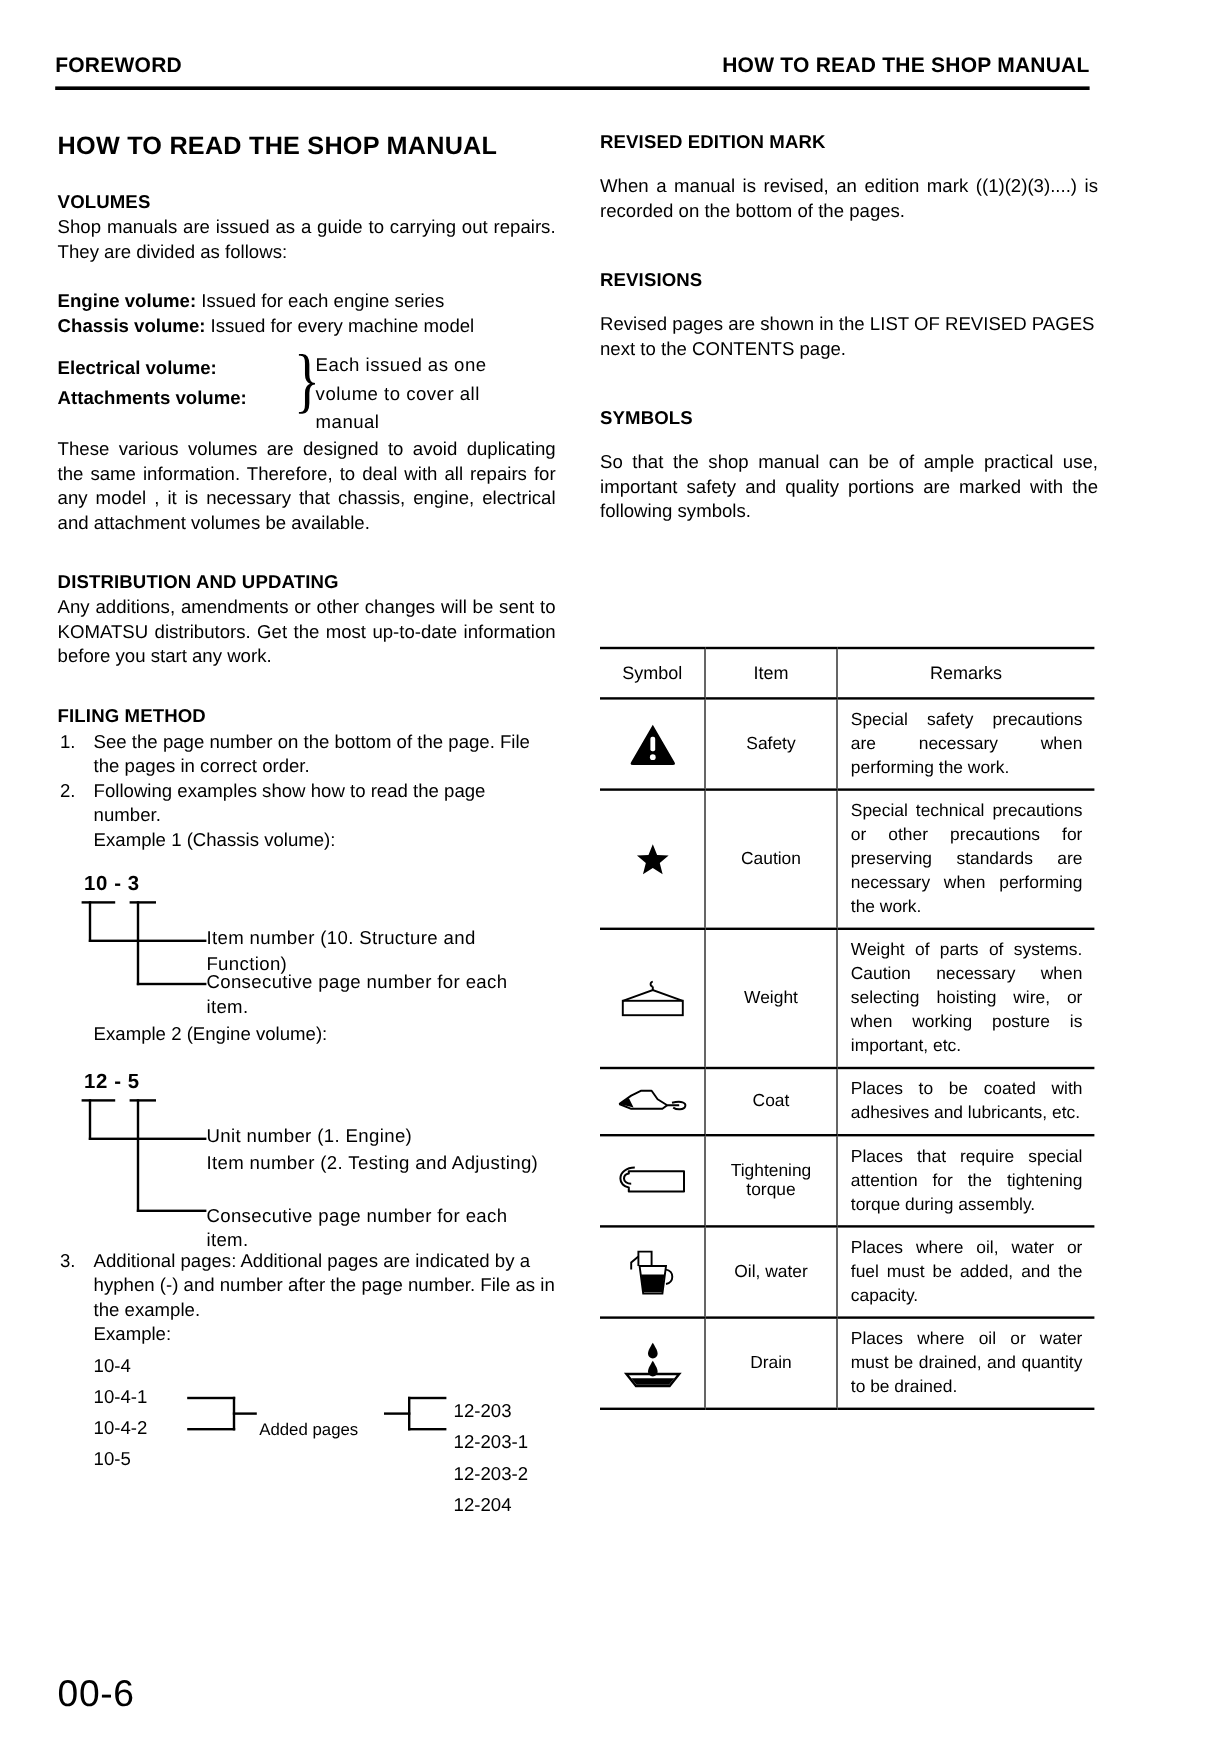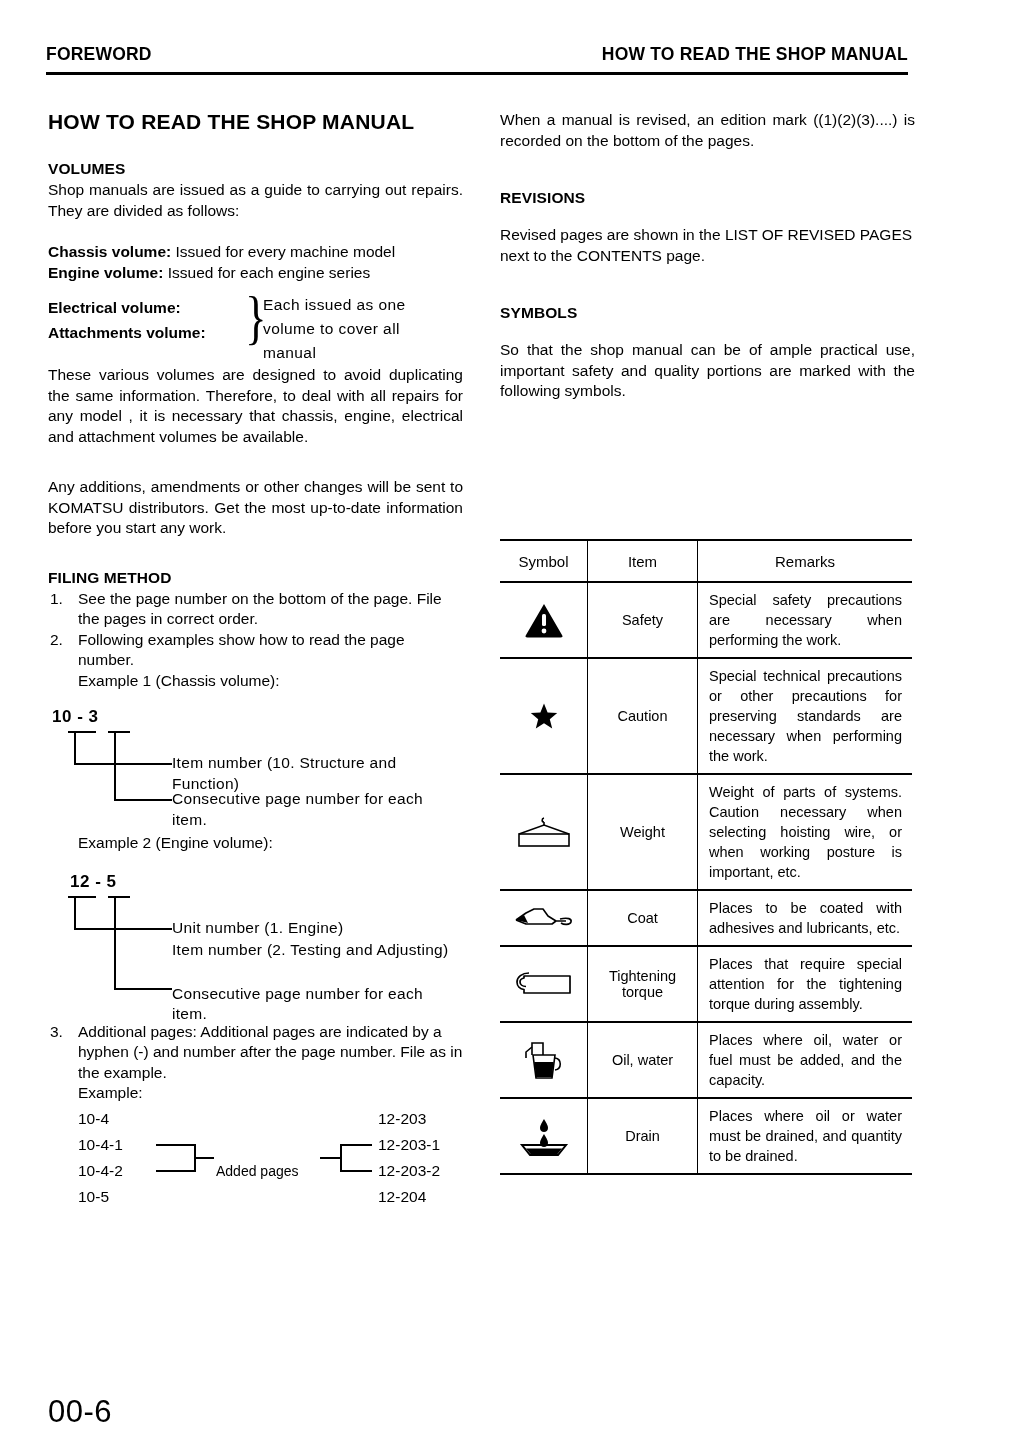--- a/index.html
+++ b/index.html
@@ -160,21 +160,21 @@
   
   .added {
     position: relative;
     height: 108px;
     font-size: 15.5px;
     line-height: 26px;
     margin-top: 2px;
     padding-left: 30px;
   }
   .added .c1 { position: absolute; left: 30px; }
-  .added .c2 { position: absolute; left: 330px; }
+  .added .c2 { position: absolute; left: 330px; margin-top: 38px; }
   .added .mid {
     position: absolute;
     left: 168px;
     top: 52px;
     font-size: 14px;
   }
 
   
   table.symbols {
     position: absolute;
@@ -248,63 +248,64 @@
   <div class="col col-left">
 
     <h1 class="doc-title">HOW TO READ THE SHOP MANUAL</h1>
 
     <h2 class="sec">VOLUMES</h2>
     <p class="body">Shop manuals are issued as a guide to carrying out repairs.  They are divided as follows:</p>
 
     <div class="gap-m"></div>
 
     <div class="vol-line">
-      <b>Chassis volume:</b><span> Issued for every machine model</span>
+      <b>Engine volume:</b><span> Issued for each engine series</span>
     </div>
     <div class="vol-line">
-      <b>Engine volume:</b><span> Issued for each engine series</span>
+      <b>Chassis volume:</b><span> Issued for every machine model</span>
     </div>
 
     <div class="brace-group">
       <div class="brace-labels">
         <div>Electrical volume:</div>
         <div>Attachments volume:</div>
       </div>
       <div class="brace-glyph">}</div>
       <div class="brace-text">
         <div>Each issued as one</div>
         <div>volume to cover all</div>
         <div>manual</div>
       </div>
     </div>
 
     <p class="body">These various volumes are designed to avoid duplicating the same information.  Therefore, to deal with all repairs for any model , it is necessary that chassis, engine, electrical and attachment volumes be available.</p>
 
     <div class="gap-l"></div>
 
+    <h2 class="sec">DISTRIBUTION AND UPDATING</h2>
     <p class="body">Any additions, amendments or other changes will be sent to KOMATSU distributors.  Get the most up-to-date information before you start any work.</p>
 
     <div class="gap-l"></div>
 
     <h2 class="sec">FILING METHOD</h2>
 
     <ol class="filing">
       <li>
         <span class="num">1.</span>
         <span>See the page number on the bottom of the page. File the pages in correct order.</span>
       </li>
       <li>
         <span class="num">2.</span>
         <span>Following examples show how to read the page number.</span>
         <div>Example 1 (Chassis volume):</div>
       </li>
     </ol>
 
     <div class="diagram" style="height:126px;margin-top:16px;">
-      <div class="pn" style="left:4px; top:0px;">10 - 3</div>
+      <div class="pn" style="left:22px; top:0px;">10 - 3</div>
 
       <div class="rule" style="left:20px; top:24px; width:28px; height:2px;"></div>
       <div class="rule" style="left:60px; top:24px; width:22px; height:2px;"></div>
 
       <div class="rule" style="left:26px; top:24px; width:2px; height:34px;"></div>
       <div class="rule" style="left:26px; top:56px; width:98px; height:2px;"></div>
 
       <div class="rule" style="left:66px; top:24px; width:2px; height:70px;"></div>
       <div class="rule" style="left:66px; top:92px; width:58px; height:2px;"></div>
 
@@ -357,20 +358,21 @@
       <div class="rule" style="left:272px; top:51px; width:22px; height:2px;"></div>
       <div class="rule" style="left:292px; top:38px; width:2px; height:28px;"></div>
       <div class="rule" style="left:292px; top:38px; width:32px; height:2px;"></div>
       <div class="rule" style="left:292px; top:64px; width:32px; height:2px;"></div>
     </div>
 
   </div>
 
   <div class="col col-right">
 
+    <h2 class="sec spaced">REVISED EDITION MARK</h2>
     <p class="body">When a manual is revised, an edition mark ((1)(2)(3)....) is recorded on the bottom of the pages.</p>
 
     <div class="gap-xl"></div>
 
     <h2 class="sec spaced">REVISIONS</h2>
     <p class="body nojust">Revised pages are shown in the LIST OF REVISED PAGES next to the CONTENTS page.</p>
 
     <div class="gap-xl"></div>
 
     <h2 class="sec spaced">SYMBOLS</h2>

